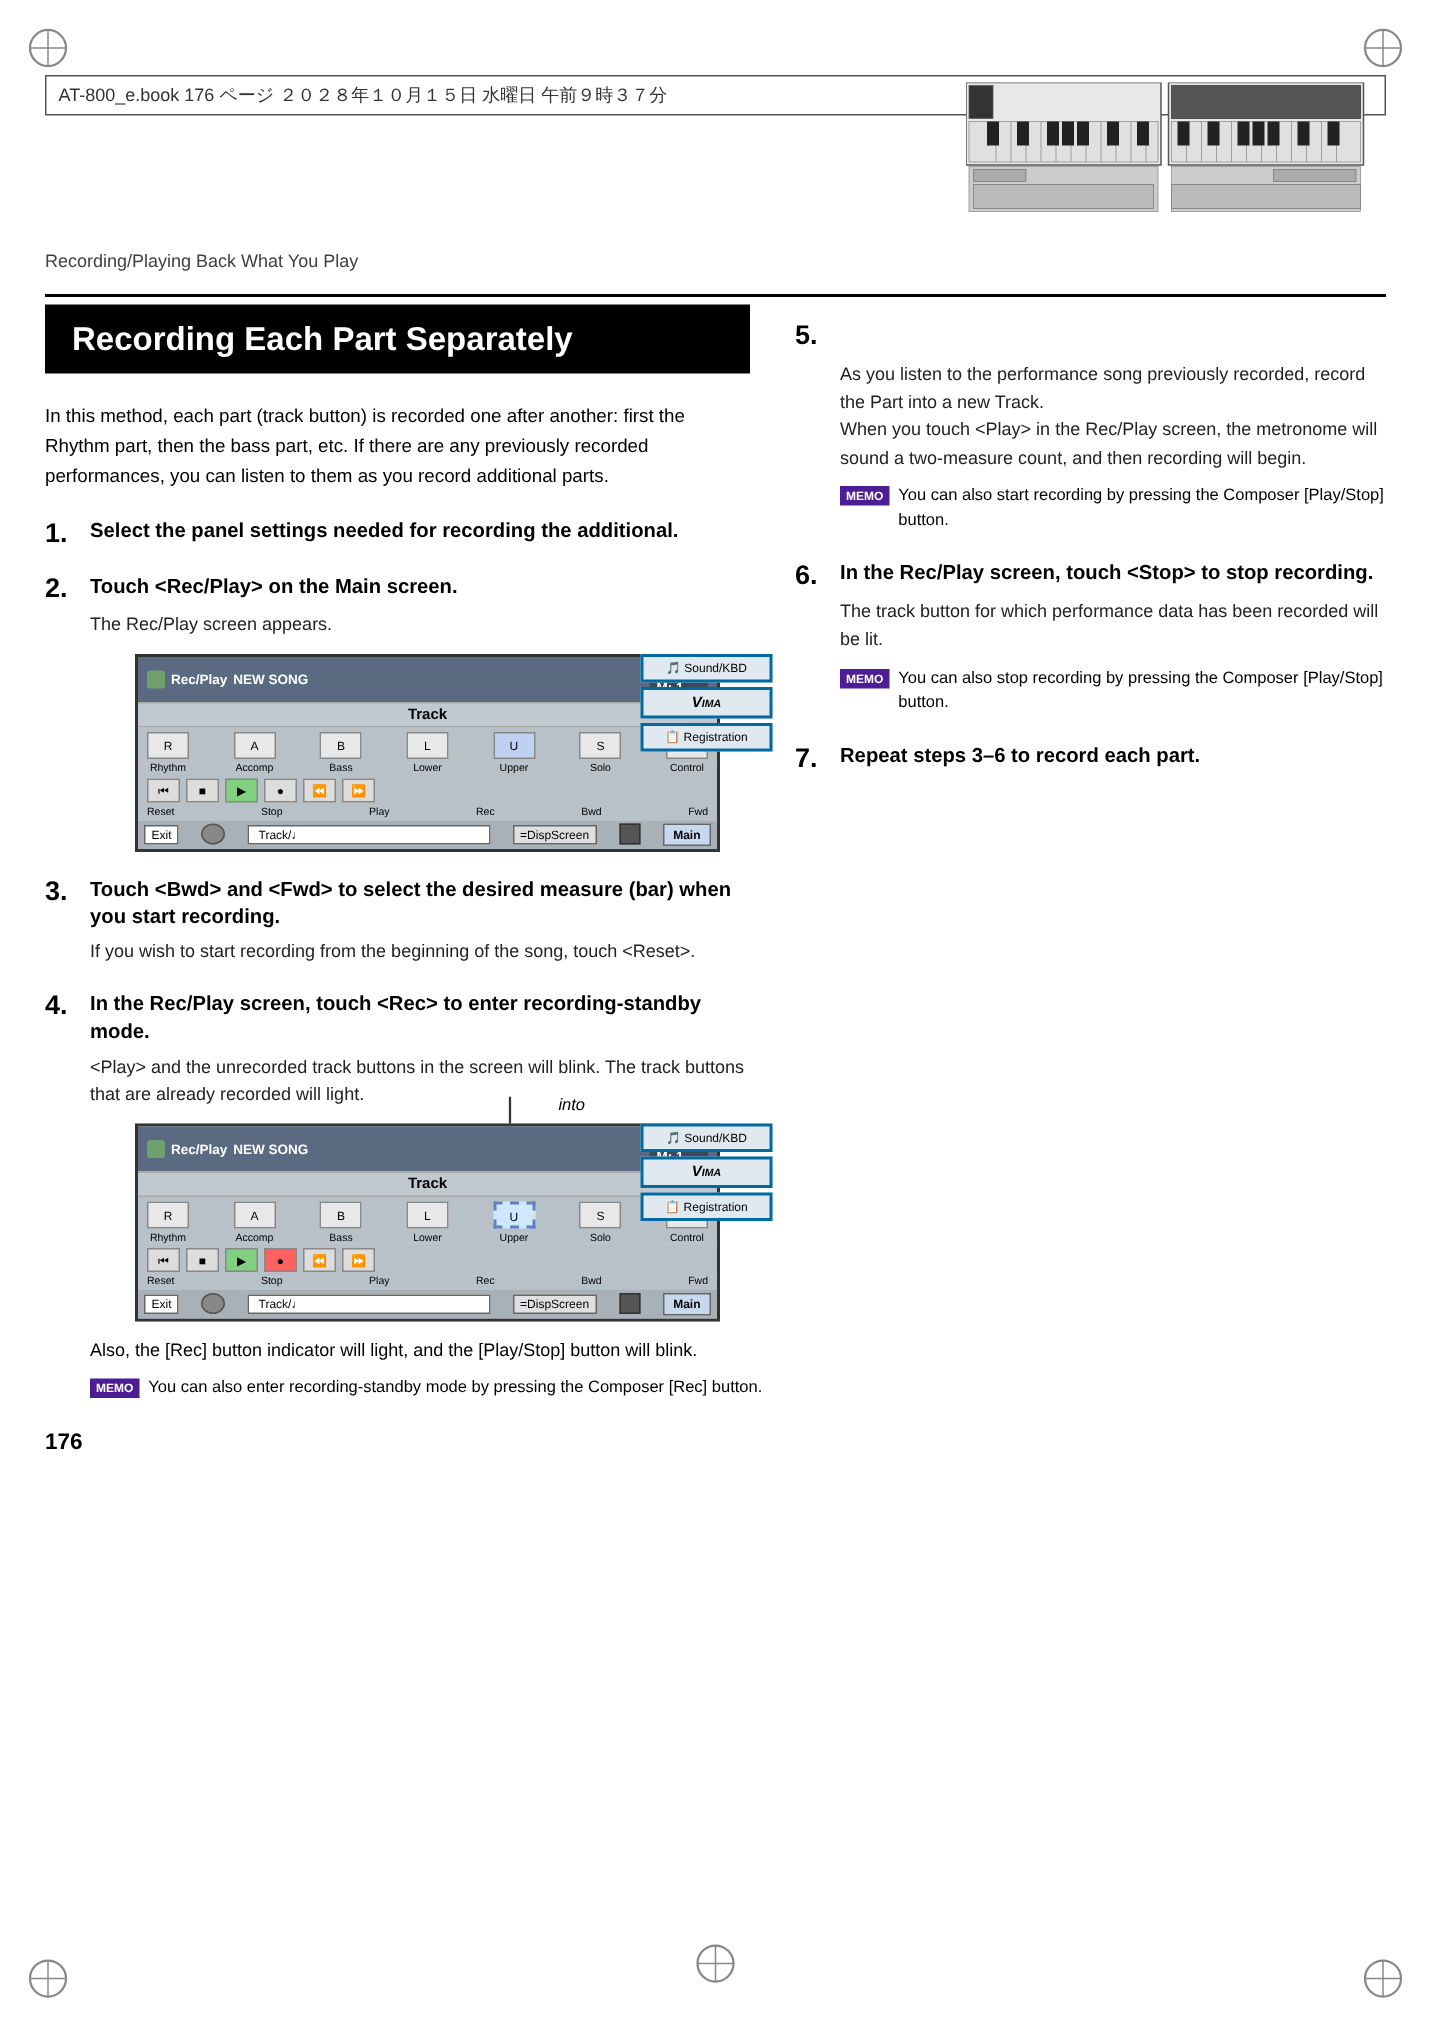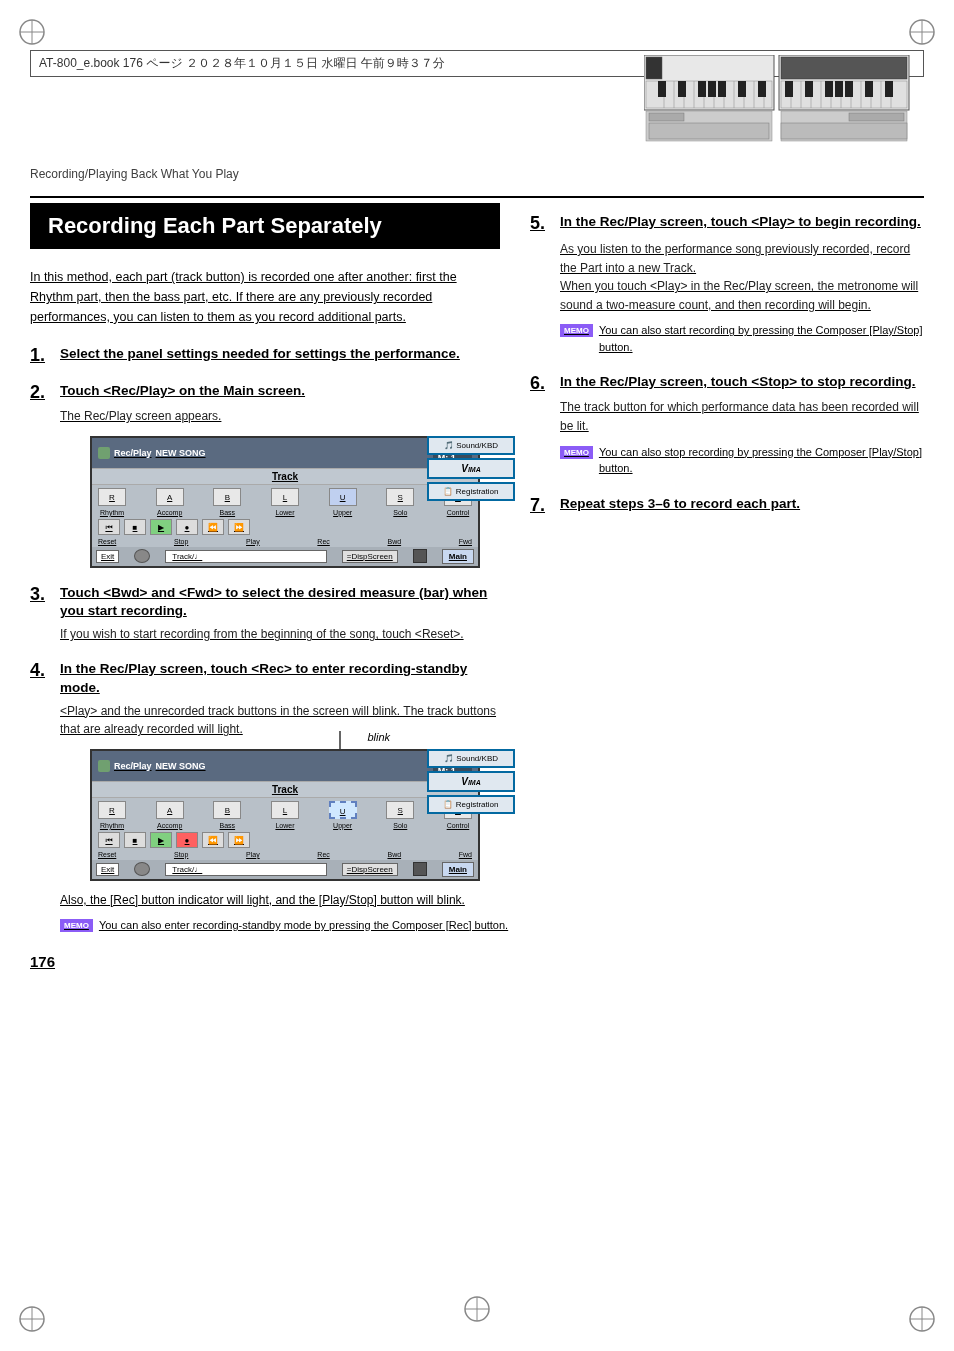--- a/index.html
+++ b/index.html
@@ -229,40 +229,39 @@
       border: 1px solid #666;
       padding: 2px 6px;
       font-size: 8px;
       font-weight: bold;
     }
 
     
     .two-col {
       display: flex;
       gap: 20px;
-      text-decoration: underline;
     }
     .left-col {
       width: 480px;
       flex-shrink: 0;
     }
     .right-col {
       flex: 1;
       padding-top: 10px;
     }
 
     
     .memo-box {
       display: flex;
       align-items: flex-start;
       gap: 6px;
       margin: 8px 0 8px 30px;
     }
     .memo-badge {
-      background: #8b5cf6;
+      background: #4c1d95;
       color: #fff;
       font-size: 8px;
       font-weight: bold;
       padding: 2px 4px;
       white-space: nowrap;
       margin-top: 2px;
     }
     .memo-text {
       font-size: 11px;
       line-height: 1.5;
@@ -419,21 +418,21 @@
       
       <div class="main-heading-box">Recording Each Part Separately</div>
 
       
       <p class="intro-text">In this method, each part (track button) is recorded one after another: first the Rhythm part, then the bass part, etc. If there are any previously recorded performances, you can listen to them as you record additional parts.</p>
 
       
       <div class="step">
         <div class="step-header">
           <span class="step-number">1.</span>
-          <span class="step-title">Select the panel settings needed for settings the performance.</span>
+          <span class="step-title">Select the panel settings needed for recording the additional.</span>
         </div>
       </div>
 
       
       <div class="step">
         <div class="step-header">
           <span class="step-number">2.</span>
           <span class="step-title">Touch &lt;Rec/Play&gt; on the Main screen.</span>
         </div>
         <p class="step-desc">The Rec/Play screen appears.</p>
@@ -522,21 +521,21 @@
 
       
       <div class="step">
         <div class="step-header">
           <span class="step-number">4.</span>
           <span class="step-title">In the Rec/Play screen, touch &lt;Rec&gt; to enter recording-standby mode.</span>
         </div>
         <p class="step-desc">&lt;Play&gt; and the unrecorded track buttons in the screen will blink. The track buttons that are already recorded will light.</p>
 
         <div style="position: relative; margin: 8px 0 8px 30px;">
-          <div style="position:absolute; top:-18px; right:120px; font-size:11px; font-style:italic;">blink</div>
+          <div style="position:absolute; top:-18px; right:120px; font-size:11px; font-style:italic;">into</div>
 
           <svg style="position:absolute; top:-18px; right:140px;" width="60" height="50" viewBox="0 0 60 50">
             <line x1="30" y1="0" x2="30" y2="30" stroke="#333" stroke-width="1.5"></line>
             <polygon points="25,28 35,28 30,38" fill="#333"></polygon>
           </svg>
           <div class="screen-mockup">
             <div class="screen-top-bar">
               <span style="font-size:9px; display:flex; align-items:center; gap:4px;">
                 <span style="width:12px;height:12px;background:#70a070;border-radius:2px;display:inline-block;"></span>
                 <span>Rec/Play</span>
@@ -610,21 +609,20 @@
       
       <div class="page-number">176</div>
 
     </div>
 
     <div class="right-col">
 
       <div class="right-step">
         <div class="step-header">
           <span class="step-number">5.</span>
-          <span class="step-title">In the Rec/Play screen, touch &lt;Play&gt; to begin recording.</span>
         </div>
         <p class="step-desc" style="margin-top:6px;">As you listen to the performance song previously recorded, record the Part into a new Track.</p>
         <p class="step-desc">When you touch &lt;Play&gt; in the Rec/Play screen, the metronome will sound a two-measure count, and then recording will begin.</p>
         <div class="memo-box">
           <div class="memo-badge">MEMO</div>
           <p class="memo-text">You can also start recording by pressing the Composer [Play/Stop] button.</p>
         </div>
       </div>
 
       <div class="right-step">

